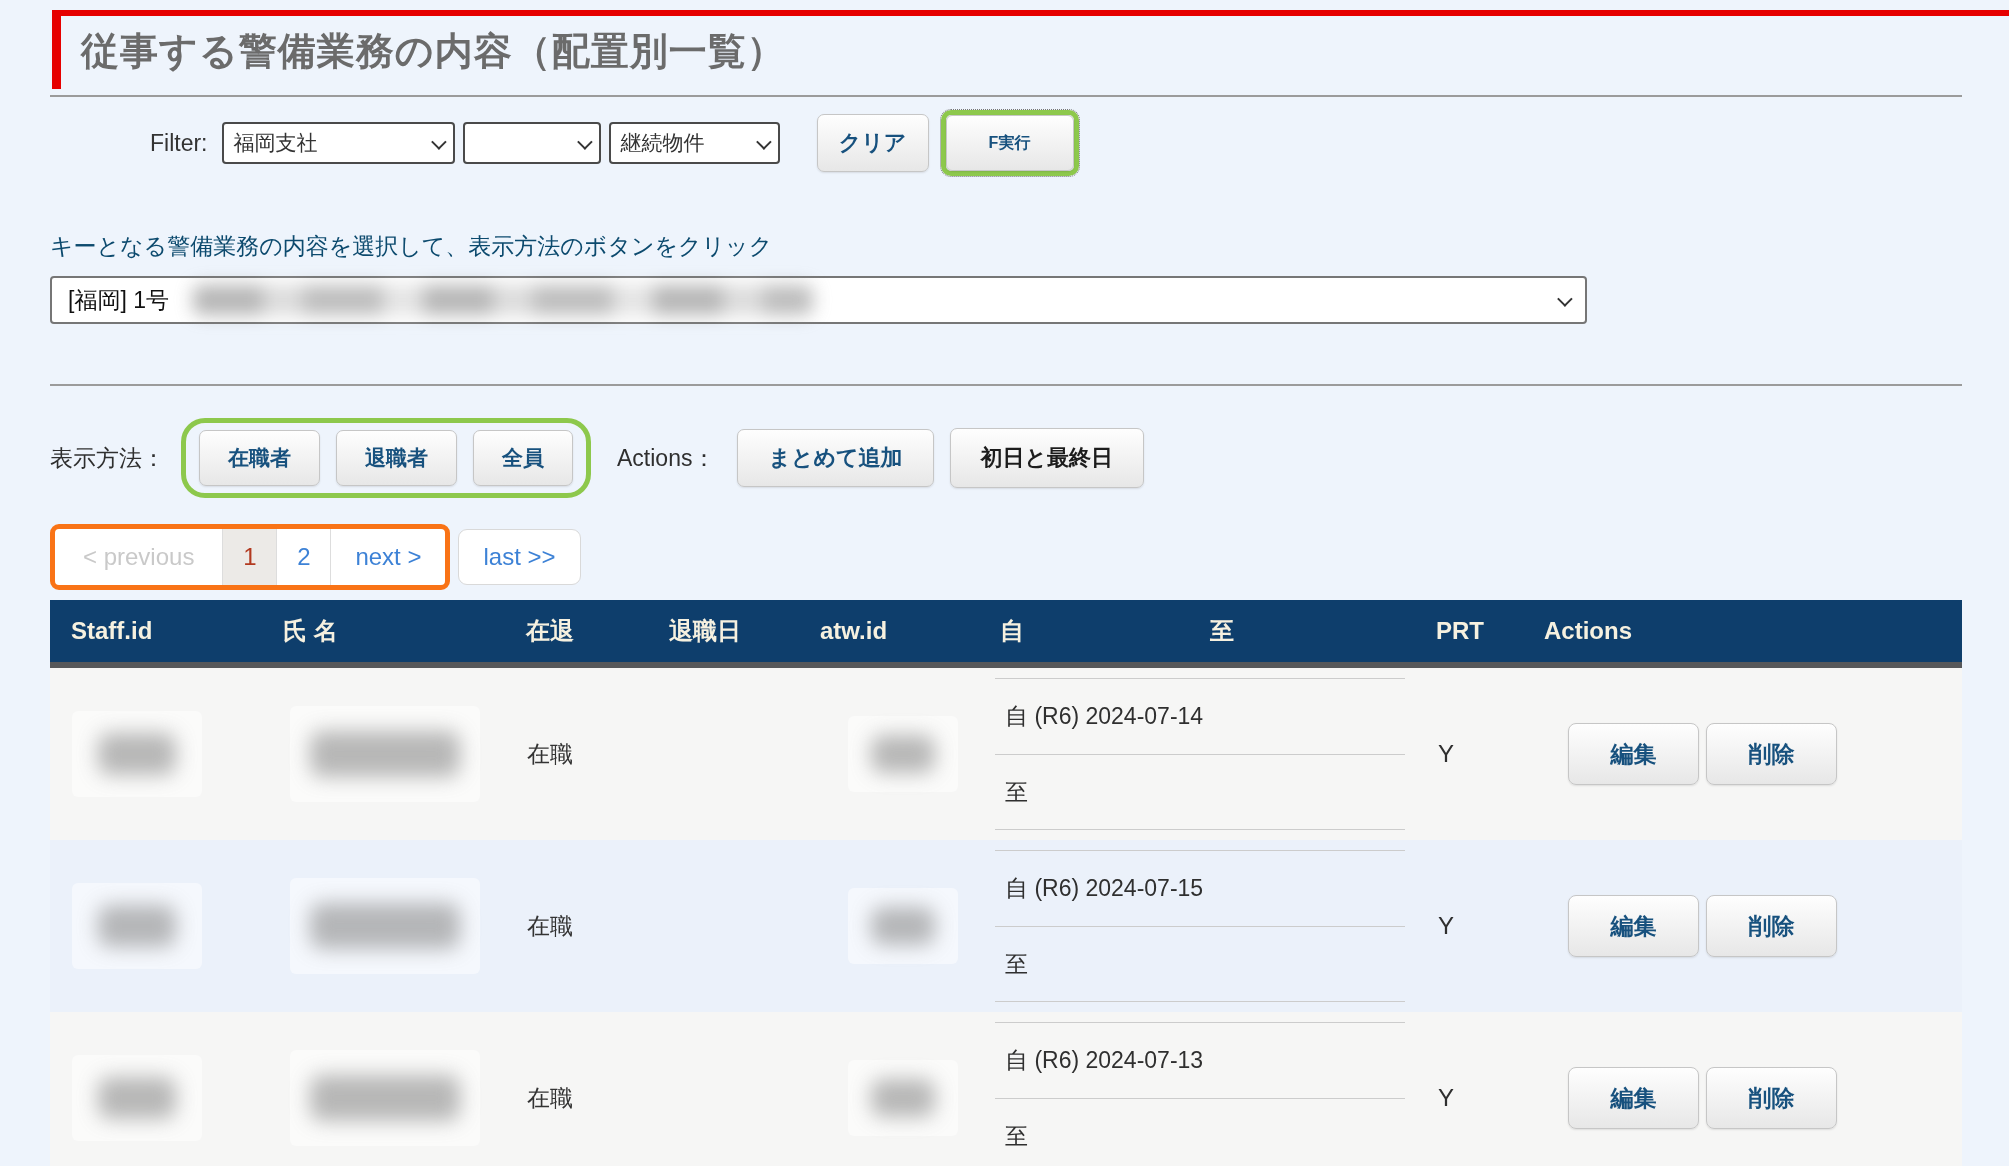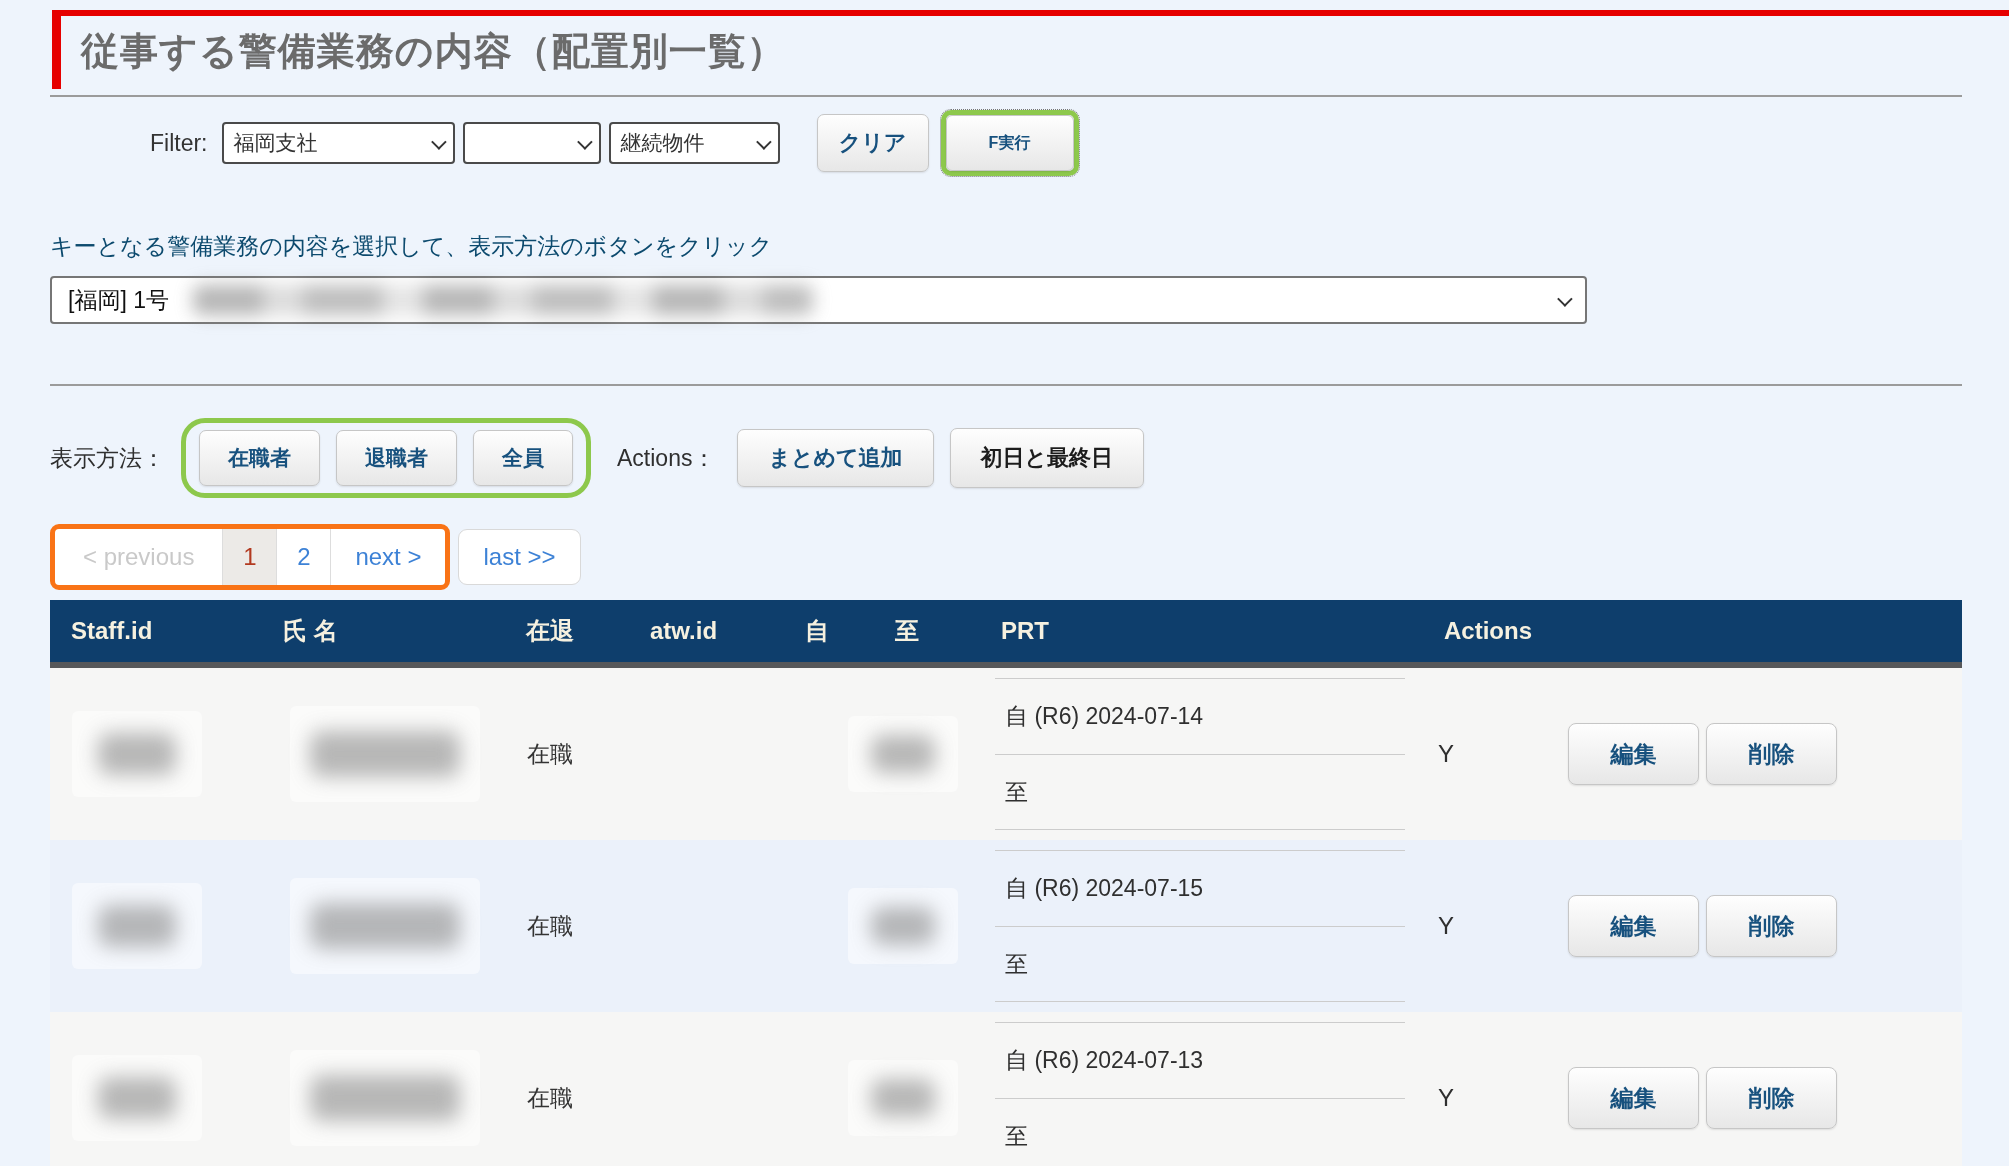--- a/index.html
+++ b/index.html
@@ -191,20 +191,21 @@
       <span class="pg-cell pg-link pg-next">next &gt;</span>
     </div>
     <span class="pg-last">last &gt;&gt;</span>
   </div>
 
   <div class="table">
     <div class="thead grid-cols">
       <span class="hcell h-staff">Staff.id</span>
       <span class="hcell h-name">氏 名</span>
       <span class="hcell h-center">在退</span>
+      <span class="hcell h-center">退職日</span>
       <span class="hcell h-atw">atw.id</span>
       <span class="hcell h-dates">
         <span>自</span>
         <span class="h-to">至</span>
       </span>
       <span class="hcell h-prt">PRT</span>
       <span class="hcell h-actions">Actions</span>
     </div>
     <div class="thead-strip"></div>
 

